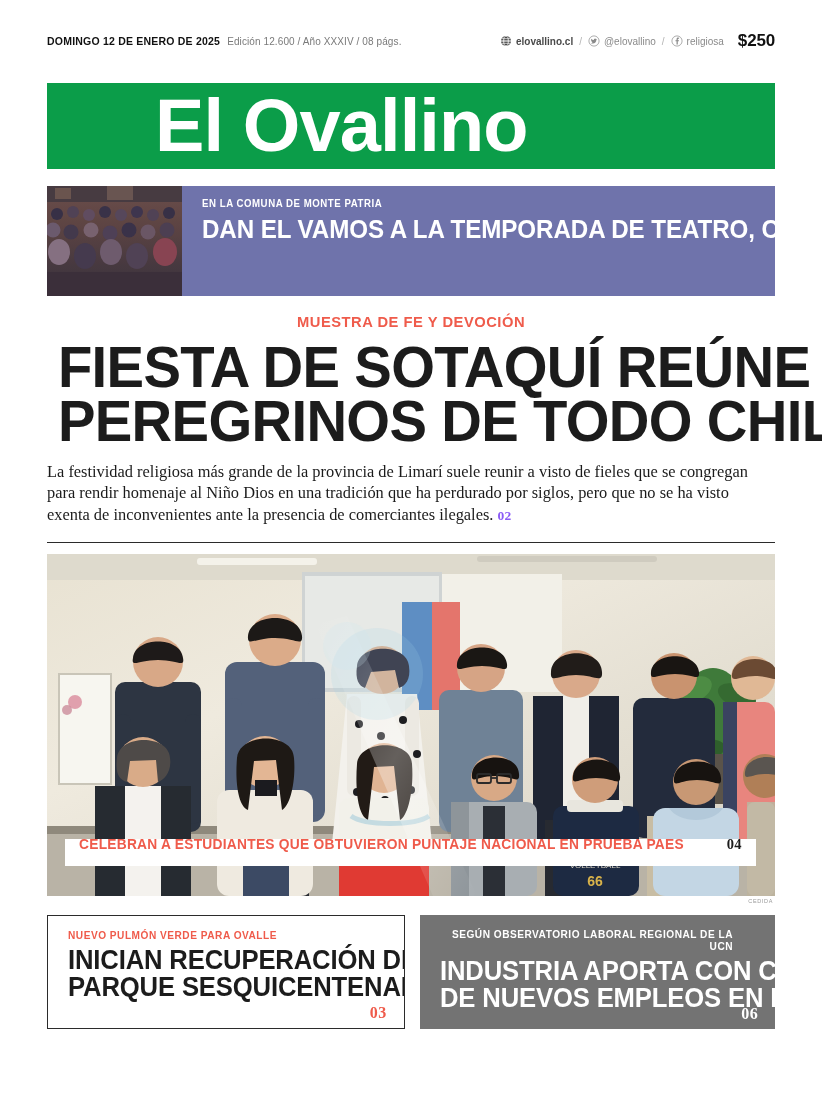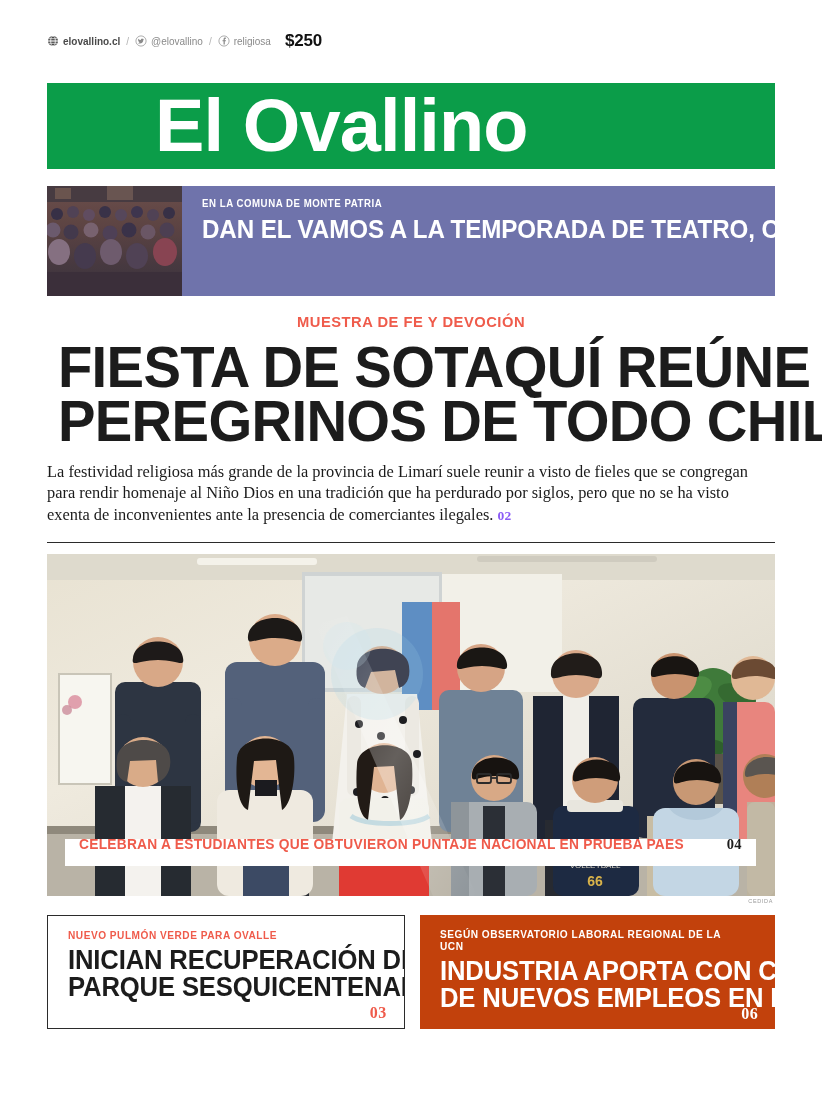--- a/index.html
+++ b/index.html
@@ -264,22 +264,23 @@
     box-sizing: border-box;
     padding: 13px 17px 8px 20px;
     position: relative;
     overflow: hidden;
   }
   .teaser.outline {
     border: 1.4px solid #2b2b2b;
     background: #ffffff;
   }
   .teaser.filled {
-    background: #c2410c;
+    background: #737373;
     border: none;
+    text-align: right;
   }
   .teaser-kicker {
     font-family: "Liberation Sans Narrow", "Liberation Sans", sans-serif;
     font-size: 11px;
     font-weight: bold;
     letter-spacing: 0.05em;
     transform: scaleX(0.92);
     transform-origin: left center;
     margin-bottom: 6px;
   }
@@ -310,20 +311,24 @@
   }
   .teaser.outline .teaser-page { color: #ef5b4b; }
   .teaser.filled  .teaser-page { color: #ffffff; }
 </style>
 </head>
 <body>
 
 <div class="page">
 
   <div class="topbar">
+    <div class="topbar-left">
+      <span class="issue-date">DOMINGO 12 DE ENERO DE 2025</span>
+      <span class="issue-meta">Edición 12.600 / Año XXXIV / 08 págs.</span>
+    </div>
     <div class="topbar-right">
       <div class="social-group">
 
         <div class="social-item">
           <span>
             <svg class="icon-sv" width="12" height="12" viewBox="0 0 24 24" aria-hidden="true">
               <circle cx="12" cy="12" r="10" fill="#4a4a4a"></circle>
               <ellipse cx="12" cy="12" rx="4.6" ry="10" fill="none" stroke="#ffffff" stroke-width="1.6"></ellipse>
               <line x1="2" y1="12" x2="22" y2="12" stroke="#ffffff" stroke-width="2.2"></line>
               <line x1="3.6" y1="7.3" x2="20.4" y2="7.3" stroke="#ffffff" stroke-width="1.3"></line>

